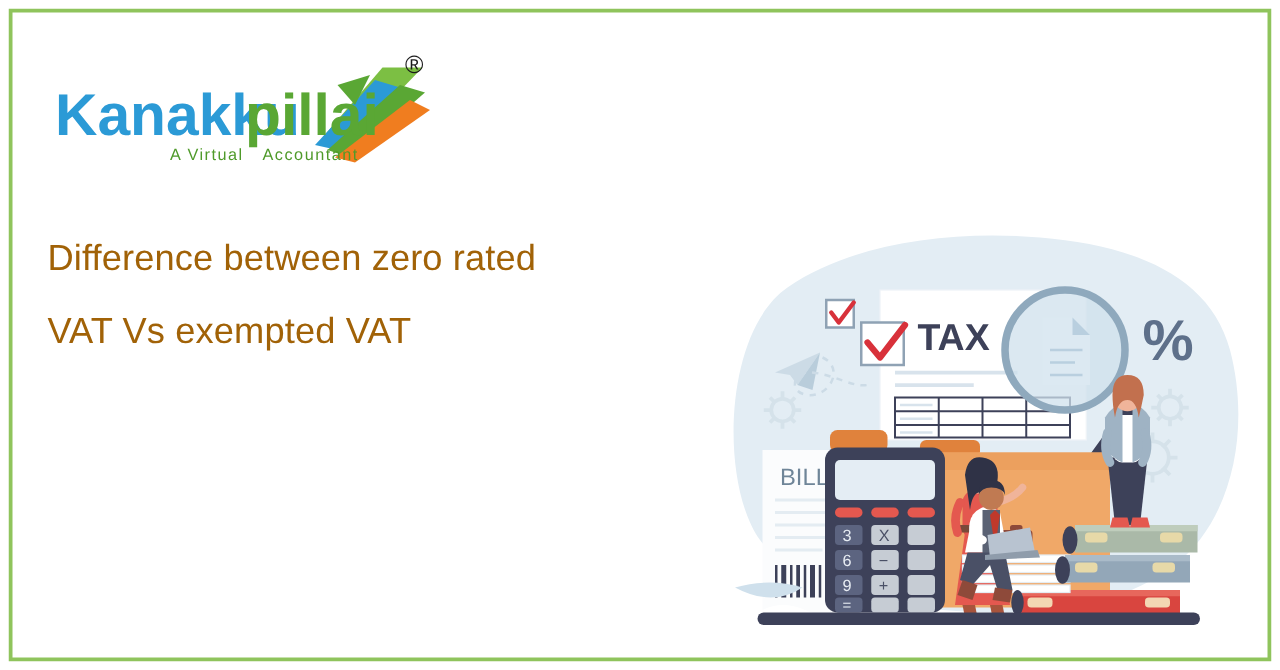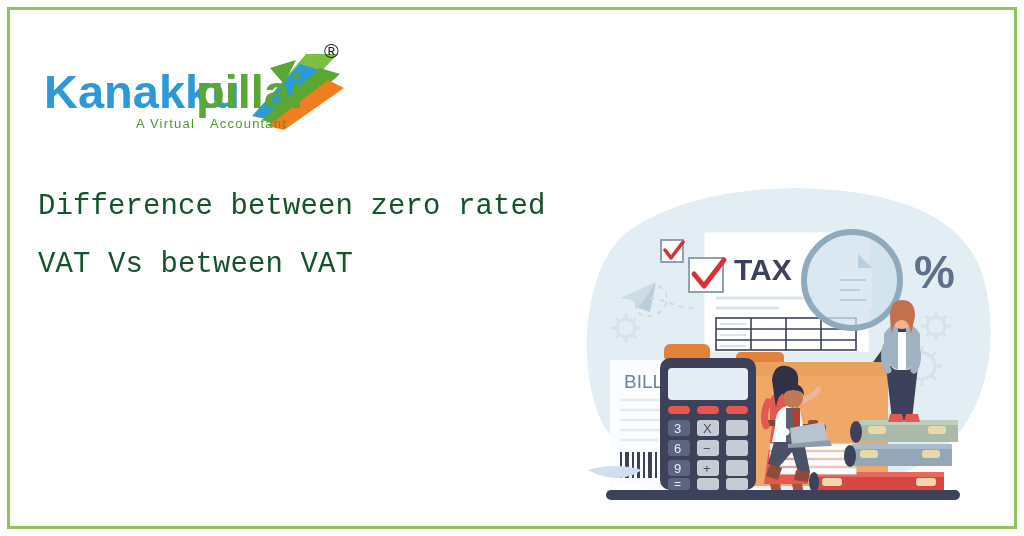--- a/index.html
+++ b/index.html
@@ -33,24 +33,24 @@
   }
   #logo svg{display:block;}
 
   
   #headline{
     position:absolute;
     left:38px;top:178px;
     width:520px;
   }
   .hl-line{
-    font-family:Liberation Mono, monospace;
+    font-family:Liberation Sans, sans-serif;
     font-size:29px;
     font-weight:400;
-    color:#14532d;
+    color:#a16207;
     letter-spacing:0.1px;
     line-height:58px;
     white-space:nowrap;
   }
 
   
   #illustration{
     position:absolute;
     left:564px;top:176px;
     width:440px;height:336px;
@@ -86,21 +86,21 @@
 
       <text class="tg" x="92" y="84" fill="#4f9a2a">A Virtual</text>
       <text class="tg" x="166" y="84" fill="#4f9a2a">Accountant</text>
 
       <text x="280" y="14" font-family="Liberation Sans, sans-serif" font-size="20" fill="#1a1a1a">®</text>
     </svg>
   </div>
 
   <div id="headline">
     <div class="hl-line">Difference between zero rated</div>
-    <div class="hl-line">VAT Vs between VAT</div>
+    <div class="hl-line">VAT Vs exempted VAT</div>
   </div>
 
   <div id="illustration">
     <svg width="440" height="336" viewBox="0 0 440 336" xmlns="http://www.w3.org/2000/svg">
 
       <path fill="#e3edf4" d="M66 54 C118 18 198 8 268 14 C342 20 404 44 420 104
            C436 164 424 238 376 276 C330 312 258 318 190 312
            C126 306 72 294 44 256 C12 212 14 90 66 54 Z"></path>
 
       <g fill="none" stroke="#d5e2ea" stroke-width="3">

